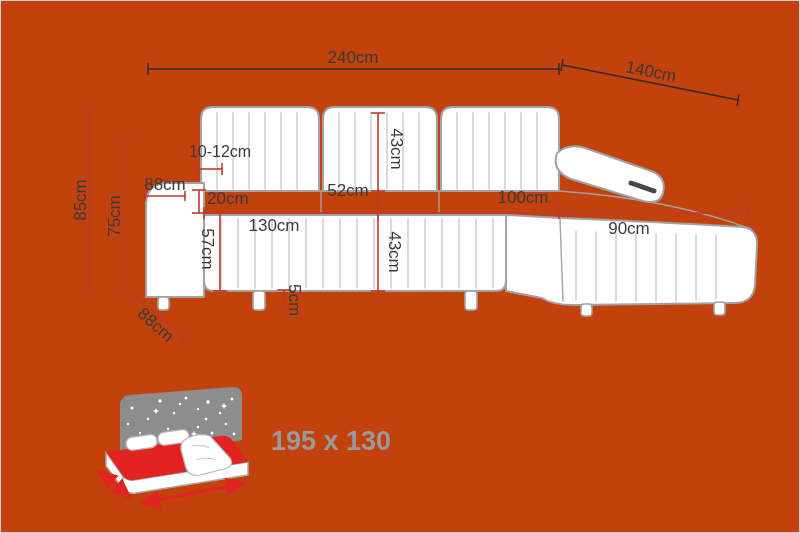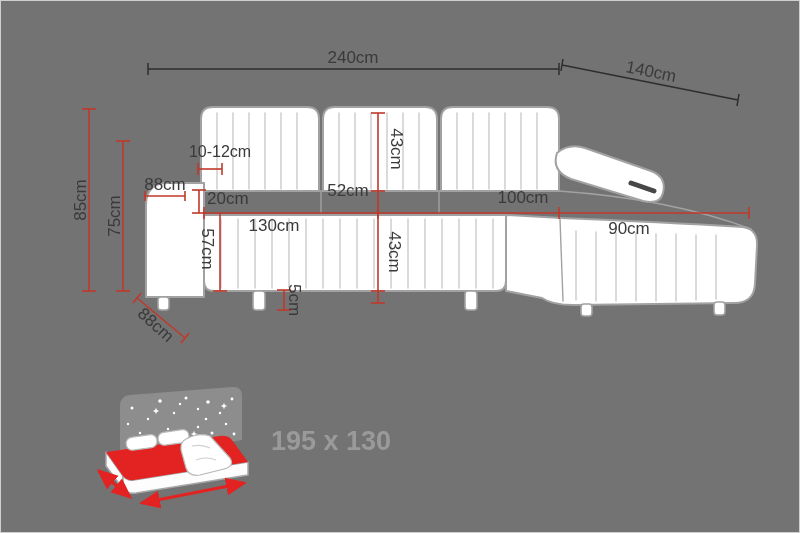--- a/index.html
+++ b/index.html
@@ -1,21 +1,21 @@
 <!DOCTYPE html>
 <html><head>
 <meta charset="utf-8">
 <style>
   html,body{margin:0;padding:0;background:#ffffff;}
   .canvas{
     position:relative;
     width:800px;height:533px;
     box-sizing:border-box;
     border:1px solid #cfcfcf;
-    background:#737373;
+    background:#c2410c;
     font-family:"Liberation Sans",sans-serif;
   }
   svg{display:block;}
   .dim{
     font-family:"Liberation Sans",sans-serif;
     font-size:17px;
     fill:#3a3a3a;
   }
   .dim-small{font-size:16px;}
   .sleep{

